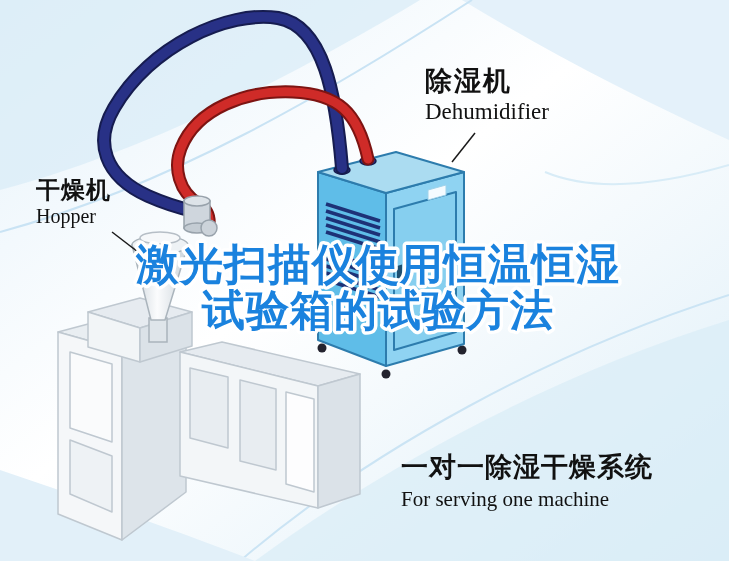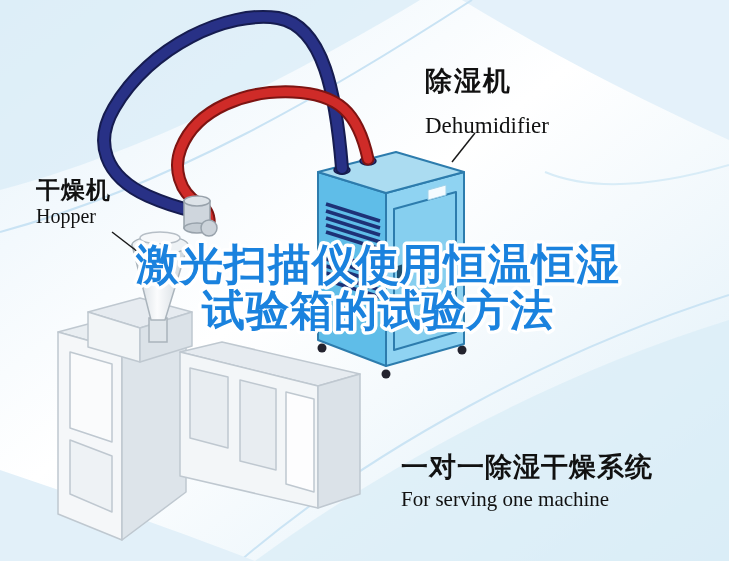--- a/index.html
+++ b/index.html
@@ -10,21 +10,21 @@
     overflow: hidden;
     background: #ffffff;
     font-family: "Liberation Sans", "DejaVu Sans", sans-serif;
   }
   .stage svg { position: absolute; left: 0; top: 0; }
   .label { position: absolute; color: #111111; line-height: 1.15; }
   .label .zh { font-weight: bold; font-family: "Liberation Sans", "DejaVu Sans", sans-serif; }
   .label .en { font-family: "Liberation Serif", "DejaVu Serif", serif; }
   .dehum-label { left: 425px; top: 66px; width: 235px; }
   .dehum-label .zh { font-size: 27px; letter-spacing: 2px; }
-  .dehum-label .en { font-size: 23px; margin-top: 16px; }
+  .dehum-label .en { font-size: 23px; margin-top: 2px; }
   .hopper-label { left: 36px; top: 176px; width: 115px; }
   .hopper-label .zh { font-size: 24px; letter-spacing: 1px; }
   .hopper-label .en { font-size: 20px; margin-top: 1px; }
   .caption-label { left: 401px; top: 452px; width: 300px; }
   .caption-label .zh { font-size: 27px; letter-spacing: 1px; }
   .caption-label .en { font-size: 21px; margin-top: 4px; }
   .title-text {
     font-family: "Liberation Sans", "DejaVu Sans", sans-serif;
     font-size: 43px;
     font-weight: bold;

